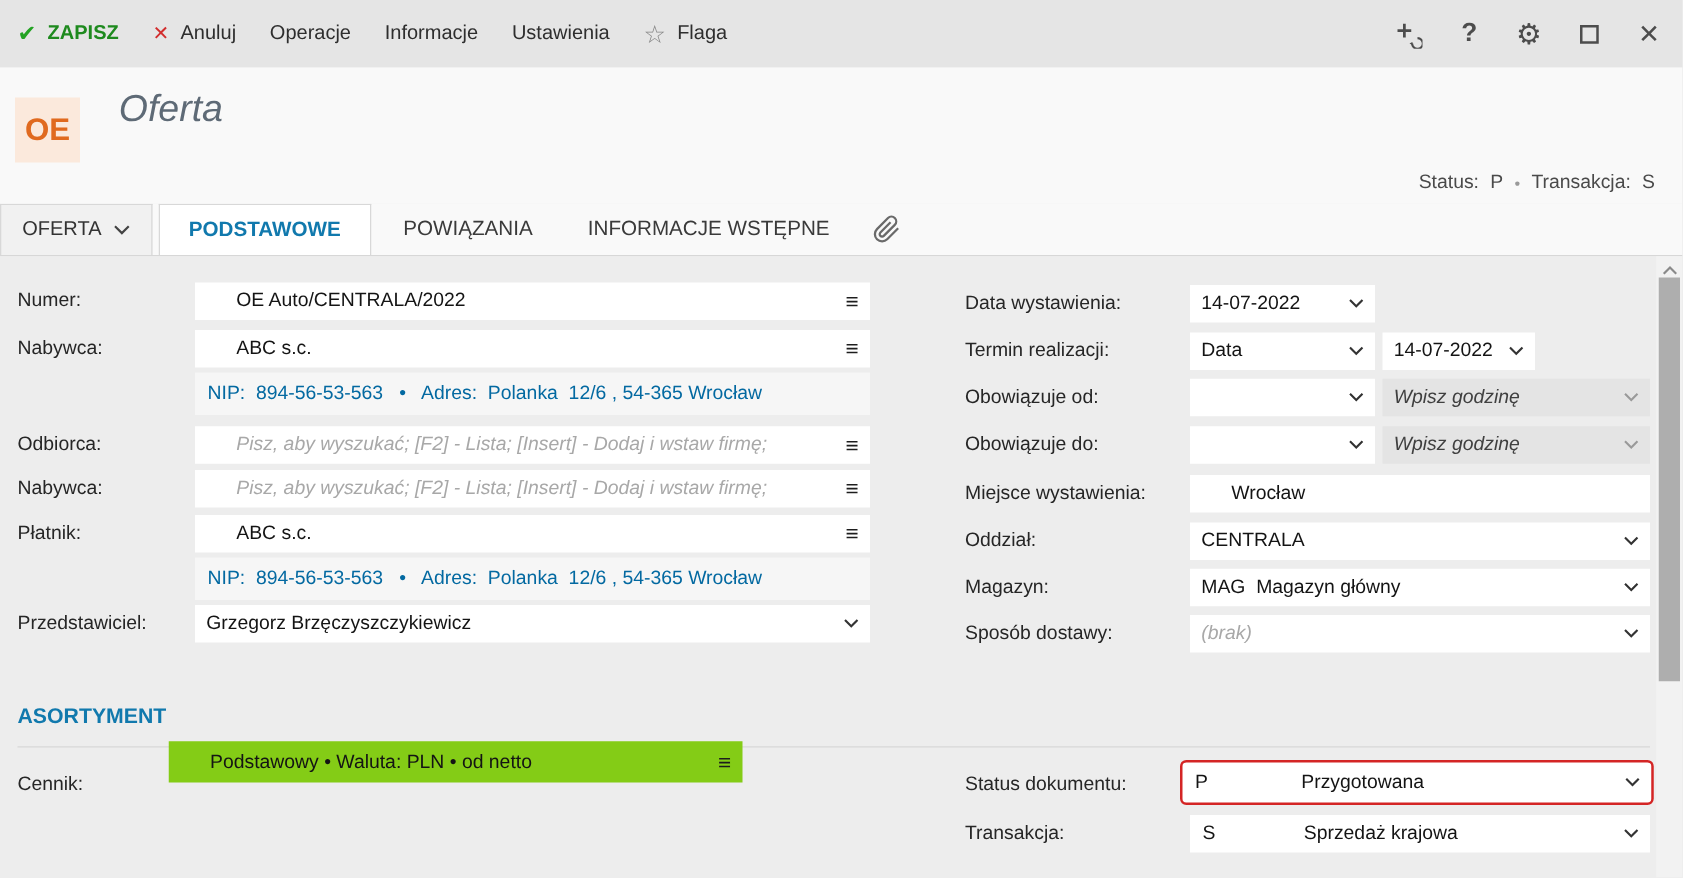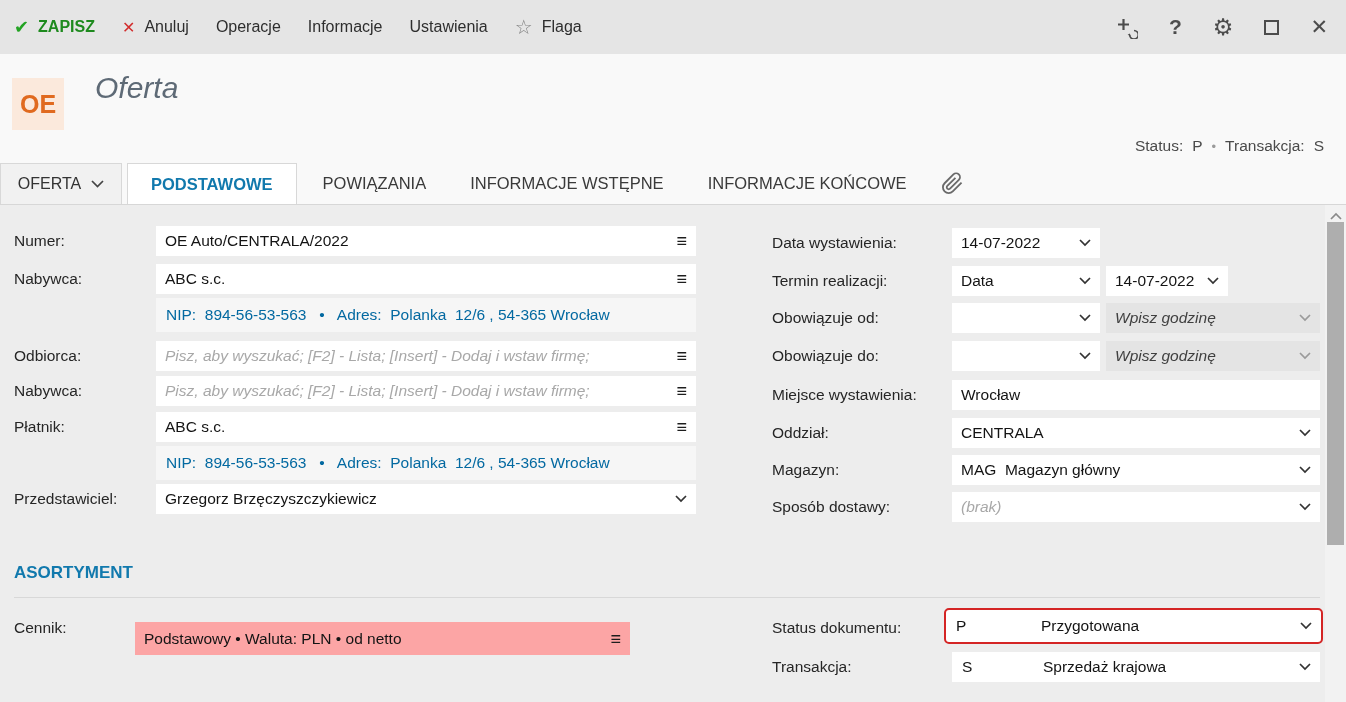--- a/index.html
+++ b/index.html
@@ -31,21 +31,21 @@
   
   .tabbar { height:42px; background:#f9f9f9; border-bottom:1px solid #d7d7d7; display:flex; align-items:stretch; }
   .tab-selector { background:#f1f1f1; border:1px solid #d8d8d8; border-bottom:none; width:122px; display:flex; align-items:center; justify-content:center; gap:10px; font-size:16px; color:#333; cursor:pointer; }
   .tab { display:flex; align-items:center; padding:0 22px; font-size:16.5px; color:#3a3a3a; cursor:pointer; white-space:nowrap; }
   .tab.active { background:#fff; border:1px solid #d8d8d8; border-bottom:none; color:#1179ad; font-weight:bold; margin-left:5px; margin-right:4px; padding:0 23px; }
   .tab-clip { display:flex; align-items:center; padding:0 12px; cursor:pointer; }
 
   
   .content { position:relative; height:497px; background:#ededed; }
   .lbl { position:absolute; color:#262626; white-space:nowrap; }
-  .field { position:absolute; height:30px; background:#fff; display:flex; align-items:center; }
+  .field { position:absolute; height:30px; background:#fff; display:flex; align-items:center;padding-left:24px; }
   .field input { flex:1; min-width:0; border:0; outline:0; background:transparent; font:inherit; color:#141414; padding:0 9px; }
   .field input::placeholder { color:#a8a8a8; font-style:italic; opacity:1; }
   .burger { padding:0 9px; color:#1d1d1d; font-size:18px; cursor:pointer; line-height:1; }
   .combo { position:absolute; height:30px; background:#fff; display:flex; align-items:center; cursor:pointer; }
   .combo .val { flex:1; padding:0 9px; color:#141414; white-space:pre; overflow:hidden; }
   .combo .chev { padding:0 9px; display:flex; align-items:center; }
   .combo.disabled { background:#e4e4e4; }
   .combo.disabled .val { color:#404040; font-style:italic; }
   .muted-val { color:#a8a8a8 !important; font-style:italic; }
   .info-strip { position:absolute; height:34px; background:#f6f6f6; display:flex; align-items:center; padding:0 10px; color:#0369a1; white-space:pre; }
@@ -123,23 +123,20 @@
   </div>
   <div class="tab active">
       <span>PODSTAWOWE</span>
     </div>
   <div class="tab">
       <span>POWIĄZANIA</span>
     </div>
   <div class="tab">
       <span>INFORMACJE WSTĘPNE</span>
     </div>
-  <div class="tab">
-      <span>INFORMACJE KOŃCOWE</span>
-    </div>
   <div class="tab-clip">
     <svg width="23" height="23" viewBox="0 0 24 24">
         <path d="M21.44 11.05l-9.19 9.19a6 6 0 0 1-8.49-8.49l9.19-9.19a4 4 0 0 1 5.66 5.66l-9.2 9.19a2 2 0 0 1-2.83-2.83l8.49-8.48" fill="none" stroke="#6a6a6a" stroke-width="1.9"></path>
       </svg>
   </div>
 </div>
 
 <div class="content">
 
   <div class="lbl" style="left:14px; top:27px;">Numer:</div>
@@ -280,21 +277,21 @@
         <svg width="12" height="8" viewBox="0 0 12 8">
           <path d="M1 1l5 5 5-5" fill="none" stroke="#333" stroke-width="1.7"></path>
         </svg>
       </span>
   </div>
 
   <div class="section-heading" style="left:14px; top:358px;">ASORTYMENT</div>
   <div class="divider" style="left:14px; top:392px; width:1306px;"></div>
 
   <div class="lbl" style="left:14px; top:414px;">Cennik:</div>
-  <div class="field" style="left:135px; top:417px; width:495px; height:33px; background:#fca5a5;">
+  <div class="field" style="left:135px; top:388px; width:459px; height:33px; background:#84cc16;">
     <span class="val" style="flex:1; padding:0 9px; white-space:pre; color:#141414;">Podstawowy • Waluta: PLN • od netto</span>
     <span class="burger">≡</span>
   </div>
 
   <div class="lbl" style="left:772px; top:414px;">Status dokumentu:</div>
   <div class="combo hl-red" style="left:944px; top:403px; width:379px;">
     <span class="code-col">P</span>
     <span class="val">Przygotowana</span>
     <span class="chev">
         <svg width="12" height="8" viewBox="0 0 12 8">

